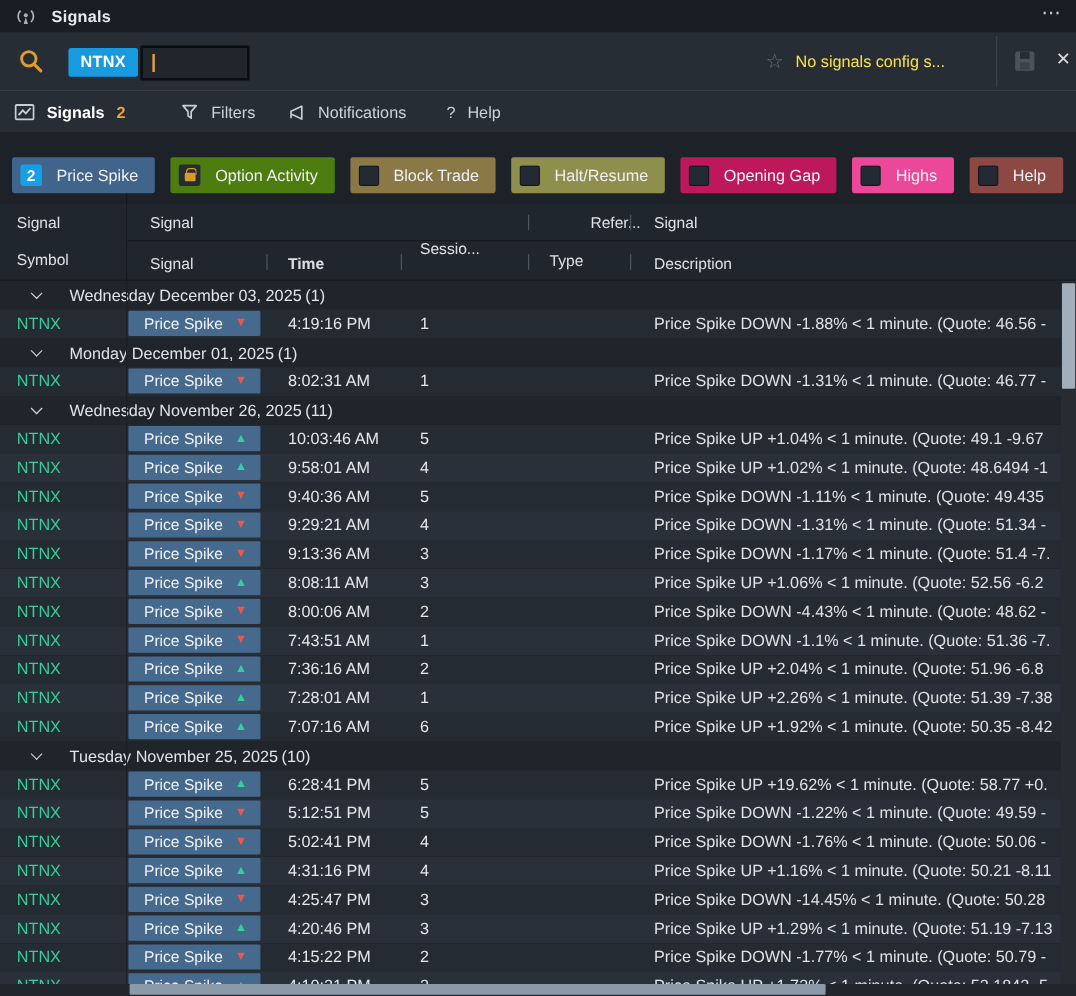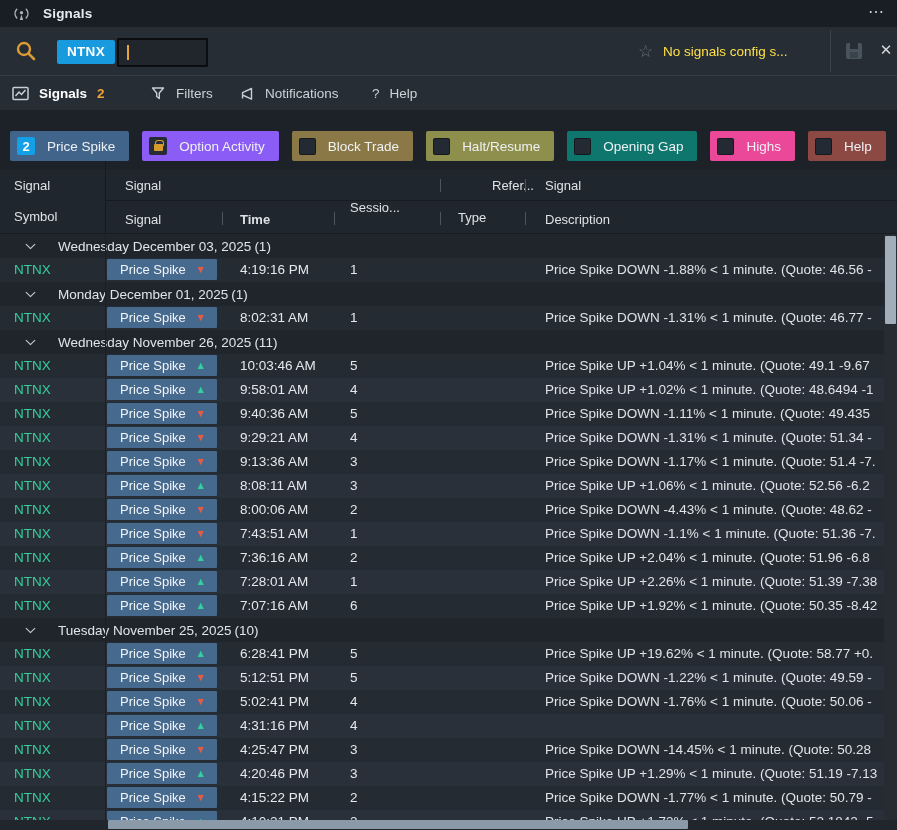--- a/index.html
+++ b/index.html
@@ -55,24 +55,24 @@
     color:#eef1f4; font-size:13.5px; white-space:nowrap; gap:12px; }
   .fbtn .cbox { width:17px; height:17px; background:#232a33; border:1px solid rgba(0,0,0,.4); border-radius:2px; }
   .fbtn .countbox { width:18px; height:18px; background:#14a0e6; border-radius:2px; color:#fff; font-weight:bold;
     font-size:13px; display:flex; align-items:center; justify-content:center; }
   .fbtn .lockbox { width:18px; height:18px; background:#262c35; border-radius:2px; display:flex;
     align-items:center; justify-content:center; }
   .lock { position:relative; width:9px; height:7px; background:#d79b2b; border-radius:1px; margin-top:3px; }
   .lock:before { content:""; position:absolute; left:1px; top:-4px; width:7px; height:5px;
     border:1.5px solid #d79b2b; border-bottom:none; border-radius:3px 3px 0 0; }
   .f-price { background:#41658a; }
-  .f-option { background:#8b5cf6; }
+  .f-option { background:#4d7c0f; }
   .f-block { background:#8a7947; }
   .f-halt { background:#8f8f4d; }
-  .f-gap { background:#0f766e; }
+  .f-gap { background:#be185d; }
   .f-highs { background:#ec4899; }
   .f-lows { background:#8c4944; }
 
   
   .thead { position:absolute; top:170px; left:0; right:0; height:64px; background:#20262d;
     border-bottom:1px solid #171c21; }
   .thead .coldiv { position:absolute; left:105px; top:0; bottom:0; width:1px; background:#161b21; }
   .thead .hline { position:absolute; left:106px; right:0; top:30px; height:1px; background:#161b21; }
   .hlabel { position:absolute; color:#dde2e7; font-size:13px; white-space:nowrap; }
   .pipe { position:absolute; width:1px; height:13px; background:#4d5660; }
@@ -435,20 +435,21 @@
         <div class="c-desc">Price Spike DOWN -1.76% &lt; 1 minute. (Quote: 50.06 -</div>
       </div>
       <div class="trow drow">
         <div class="c-sym">NTNX</div>
         <div class="badge">
           <div class="badge-label">Price Spike</div>
           <div class="badge-arrow up">▲</div>
         </div>
         <div class="c-time">4:31:16 PM</div>
         <div class="c-sess">4</div>
+        <div class="c-desc">Price Spike UP +1.16% &lt; 1 minute. (Quote: 50.21 -8.11</div>
       </div>
       <div class="trow drow alt">
         <div class="c-sym">NTNX</div>
         <div class="badge">
           <div class="badge-label">Price Spike</div>
           <div class="badge-arrow down">▼</div>
         </div>
         <div class="c-time">4:25:47 PM</div>
         <div class="c-sess">3</div>
         <div class="c-desc">Price Spike DOWN -14.45% &lt; 1 minute. (Quote: 50.28</div>

